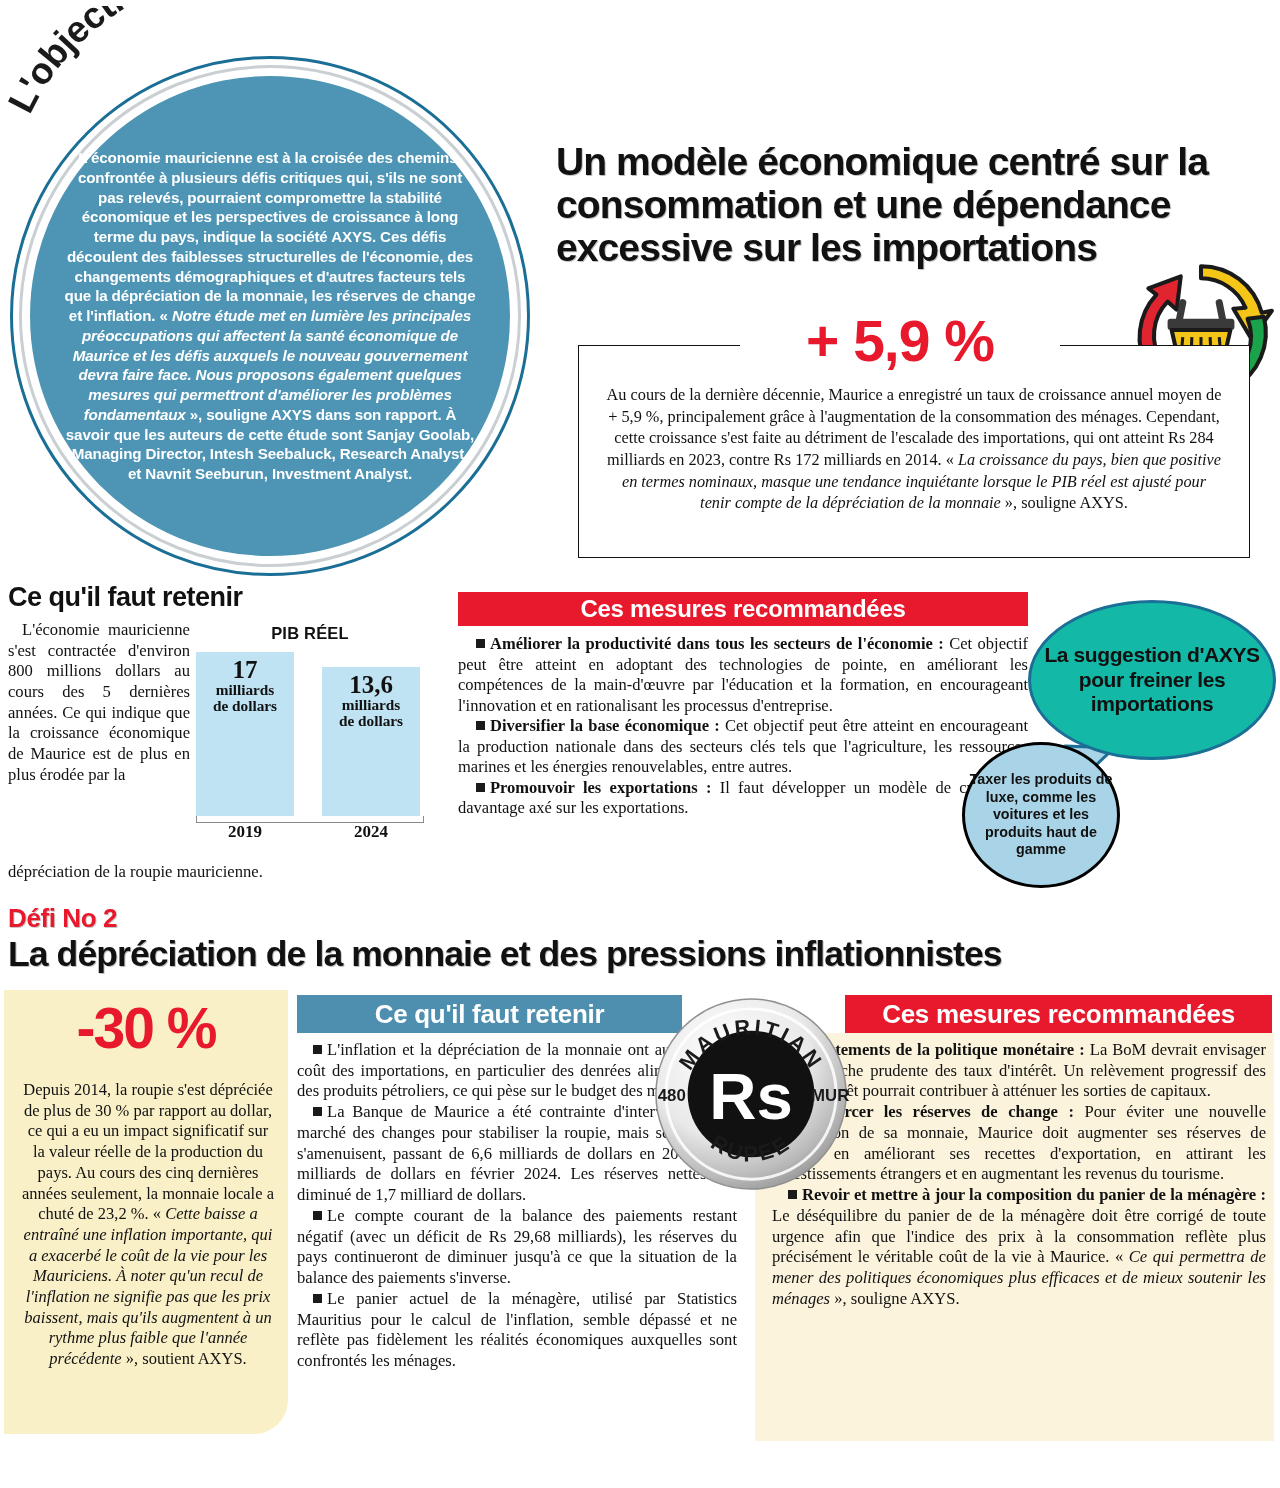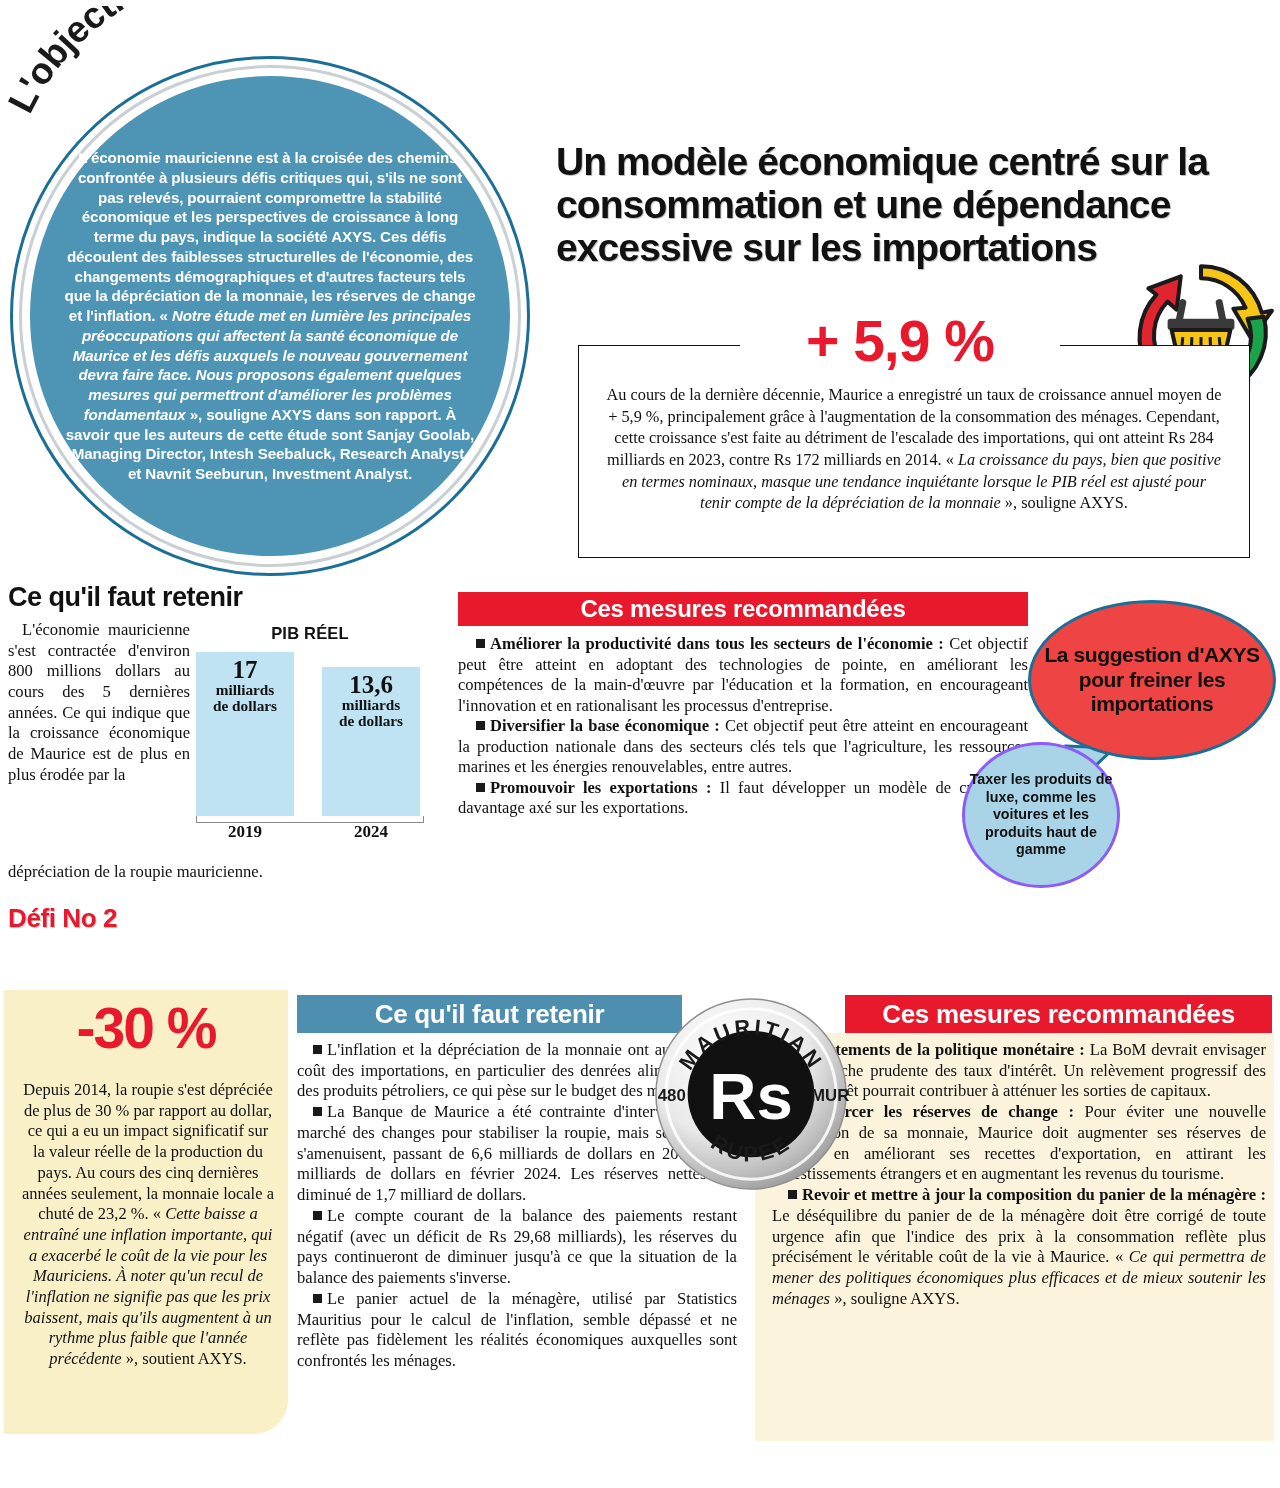--- a/index.html
+++ b/index.html
@@ -140,35 +140,35 @@
     font-size:16.5px; line-height:1.245; color:#111; text-align:justify;
   }
   #mes1-body p { margin:0 0 0 0; text-indent:18px; }
   .sq { display:inline-block; width:9px; height:9px; background:#1a1a1a; margin-right:5px; vertical-align:1px; }
   .bold { font-weight:bold; }
 
   
   #bub-big {
     position:absolute; left:1028px; top:600px; width:248px; height:160px;
     border-radius:50%;
-    background:#ef4444; border:3px solid #1b6f96;
+    background:#14b8a6; border:3px solid #1b6f96;
     display:flex; align-items:center; justify-content:center; text-align:center;
   }
   #bub-big .t {
     font-family:"Liberation Sans", sans-serif;
     font-weight:bold; font-size:21px; color:#111; line-height:1.16;
     letter-spacing:-0.4px;
   }
   #bub-tail {
     position:absolute; left:1060px; top:742px; width:60px; height:50px;
   }
   #bub-small {
     position:absolute; left:962px; top:742px; width:158px; height:146px;
     border-radius:50%;
-    background:#a9d3e6; border:3px solid #8b5cf6;
+    background:#a9d3e6; border:3px solid #000000;
     display:flex; align-items:center; justify-content:center; text-align:center;
   }
   #bub-small .t {
     font-family:"Liberation Sans", sans-serif;
     font-weight:bold; font-size:14.3px; color:#111; line-height:1.22;
   }
 
   
   #defi2 { position:absolute; left:8px; top:905px; width:1264px; }
   #defi2 .defi-head { font-size:35.5px; }
@@ -320,20 +320,21 @@
 </svg>
 <div id="bub-big">
   <div class="t">La suggestion d'AXYS pour freiner les importations</div>
 </div>
 <div id="bub-small">
   <div class="t">Taxer les produits de luxe, comme les voitures et les produits haut de gamme</div>
 </div>
 
 <div id="defi2">
   <div class="defi-label">Défi No 2</div>
+  <div class="defi-head">La dépréciation de la monnaie et des pressions inflationnistes</div>
 </div>
 
 <div id="yellow-box"></div>
 <div id="minus30">-30 %</div>
 <div id="yellow-text"><span>Depuis 2014, la roupie s'est dépréciée de plus de 30 % par rapport au dollar, ce qui a eu un impact significatif sur la valeur réelle de la production du pays. Au cours des cinq dernières années seulement, la monnaie locale a chuté de 23,2 %. « </span><i>Cette baisse a entraîné une inflation importante, qui a exacerbé le coût de la vie pour les Mauriciens. À noter qu'un recul de l'inflation ne signifie pas que les prix baissent, mais qu'ils augmentent à un rythme plus faible que l'année précédente</i><span> », soutient AXYS.</span></div>
 
 <div id="blue-head">Ce qu'il faut retenir</div>
 <div id="blue-body">
   <p><span class="sq"></span><span>L'inflation et la dépréciation de la monnaie ont augmenté le coût des importations, en particulier des denrées alimentaires et des produits pétroliers, ce qui pèse sur le budget des ménages.</span></p>
   <p><span class="sq"></span><span>La Banque de Maurice a été contrainte d'intervenir sur le marché des changes pour stabiliser la roupie, mais ses réserves s'amenuisent, passant de 6,6 milliards de dollars en 2019 à 4,9 milliards de dollars en février 2024. Les réserves nettes ont diminué de 1,7 milliard de dollars.</span></p>

